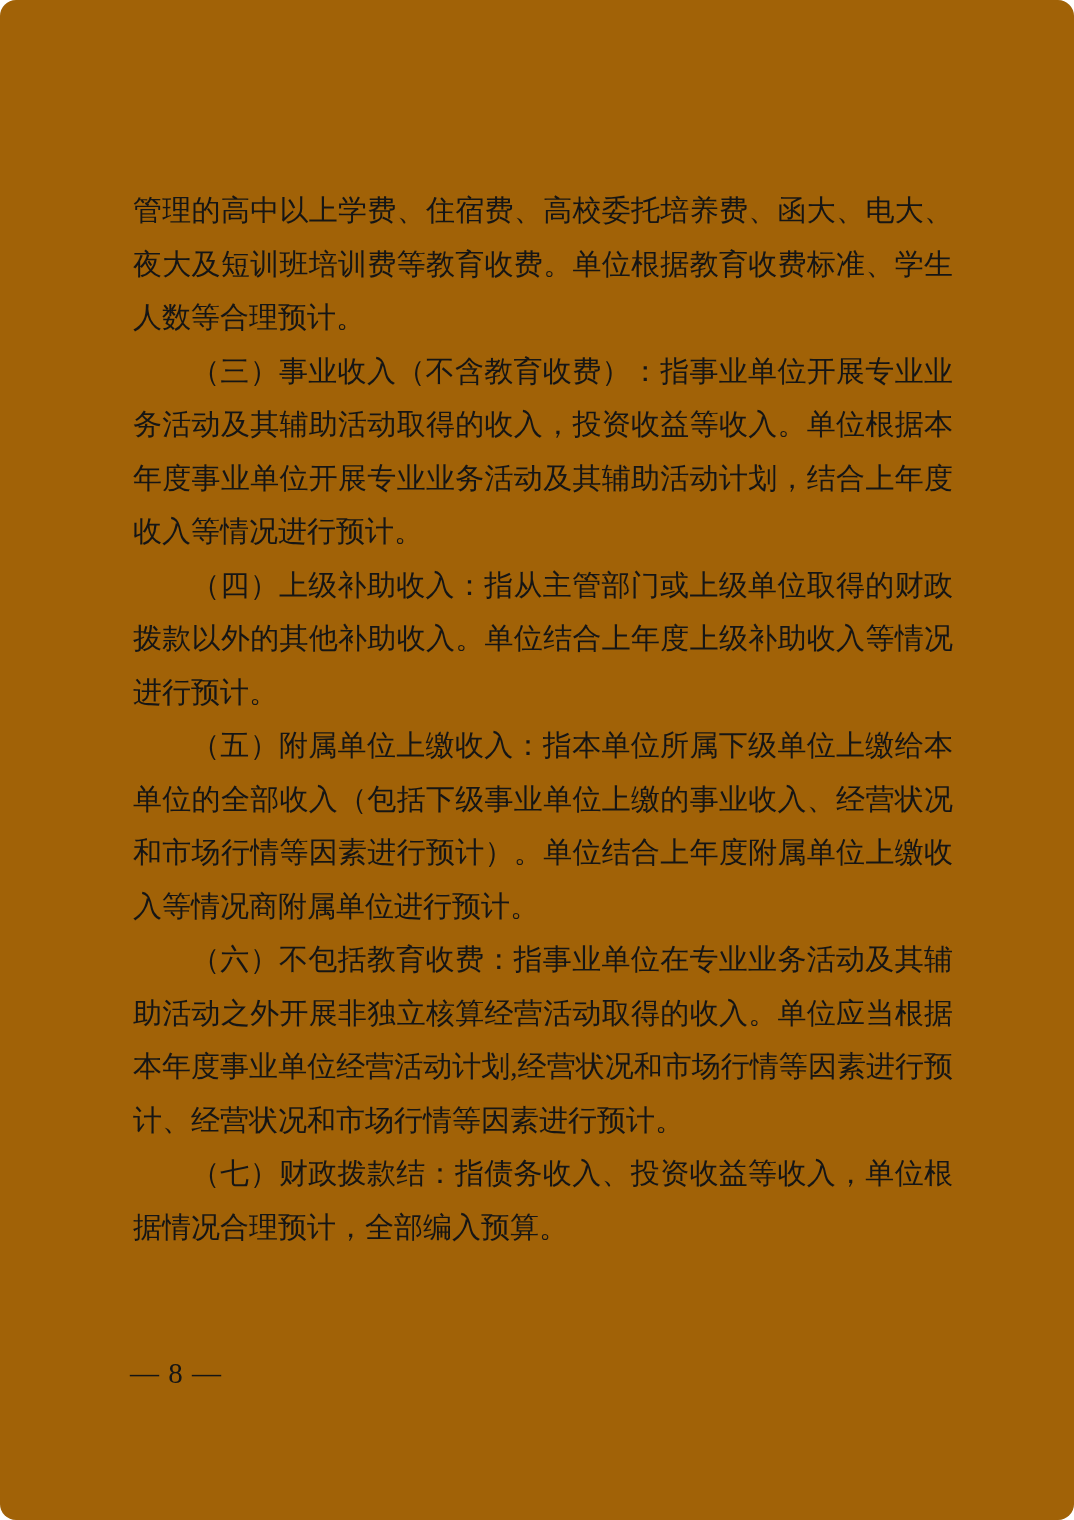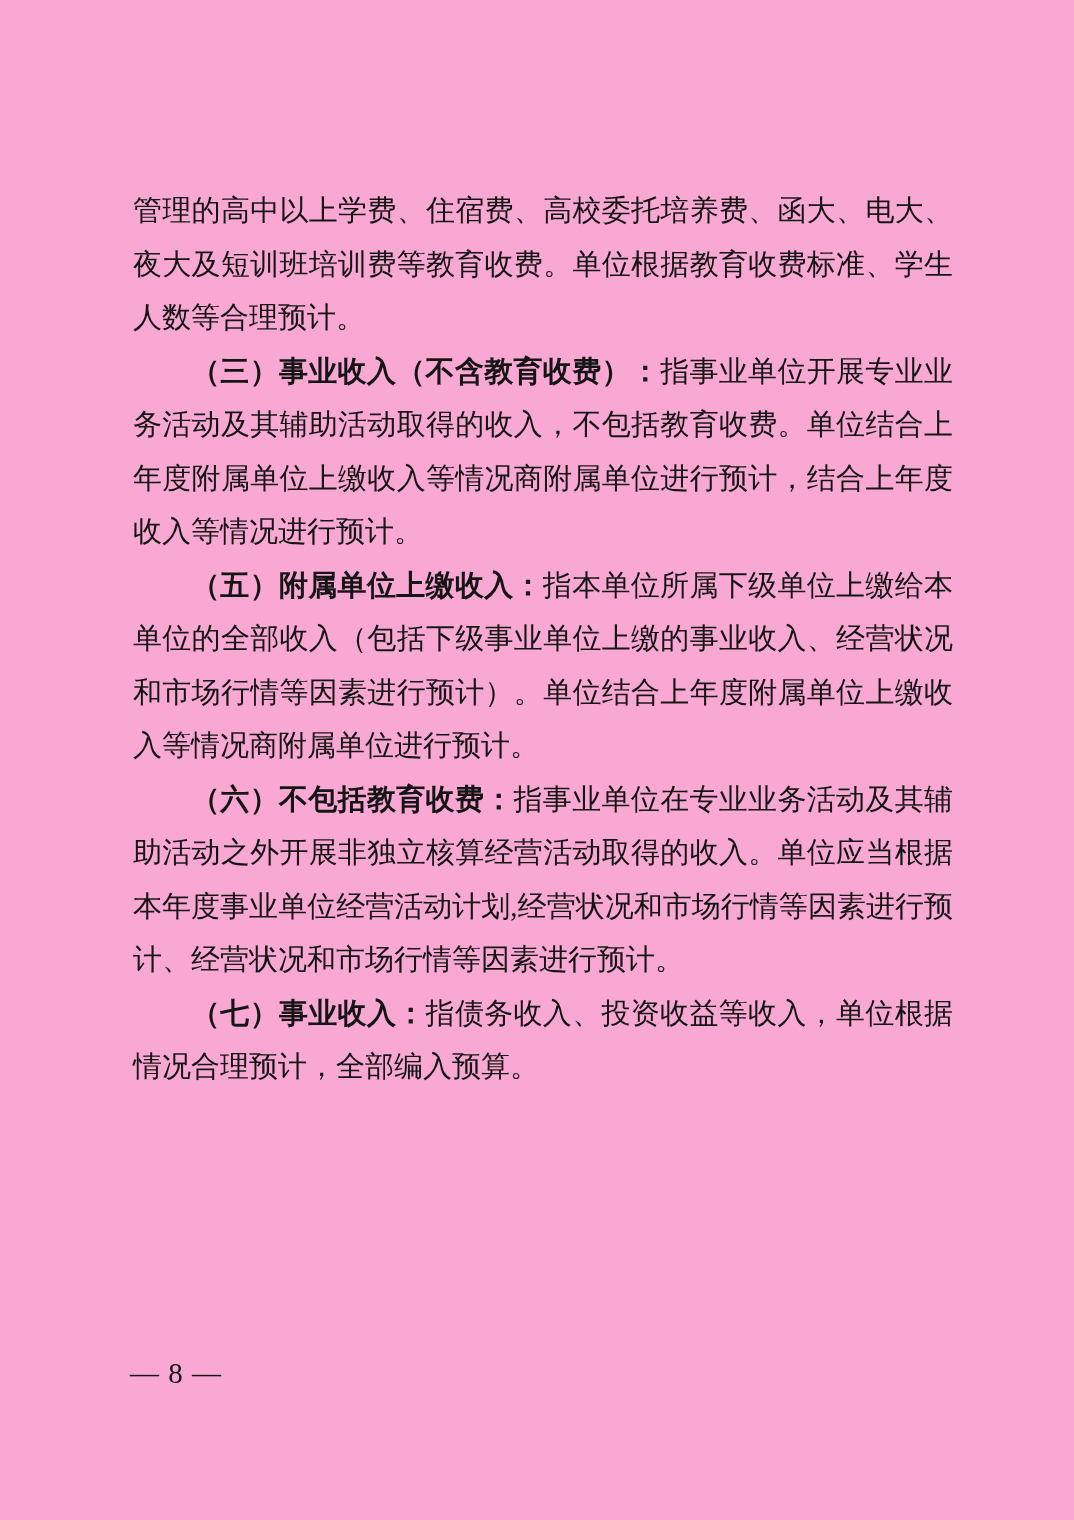--- a/index.html
+++ b/index.html
@@ -5,62 +5,64 @@
   * { margin: 0; padding: 0; box-sizing: border-box; }
   html, body {
     width: 1074px;
     background: #ffffff;
     font-family: "Liberation Serif", "DejaVu Serif", serif;
   }
   .page {
     position: relative;
     width: 1074px;
     height: 1520px;
-    background: #f9a8d4;
+    background: #a16207;
     overflow: hidden;
+    border-radius: 16px;
   }
   .content {
     position: absolute;
     left: 133px;
     top: 184px;
     width: 820px;
     font-size: 29px;
     line-height: 53.5px;
     color: #151515;
     text-align: justify;
     text-justify: inter-ideograph;
   }
   .para { margin: 0; }
   .para.indent { text-indent: 2em; }
-  .lead { font-weight: 700; }
+  .lead { font-weight: 400; }
   .page-number {
     position: absolute;
     left: 130px;
     top: 1356px;
     font-size: 29px;
     line-height: 34px;
     color: #151515;
     letter-spacing: 1px;
     white-space: nowrap;
   }
 </style>
 </head>
 <body>
 
 <div class="page">
   <div class="content">
 
     <p class="para"><span class="lead"></span><span>管理的高中以上学费、住宿费、高校委托培养费、函大、电大、夜大及短训班培训费等教育收费。单位根据教育收费标准、学生人数等合理预计。</span></p>
 
-    <p class="para indent"><span class="lead">（三）事业收入（不含教育收费）：</span><span>指事业单位开展专业业务活动及其辅助活动取得的收入，不包括教育收费。单位结合上年度附属单位上缴收入等情况商附属单位进行预计，结合上年度收入等情况进行预计。</span></p>
+    <p class="para indent"><span class="lead">（三）事业收入（不含教育收费）：</span><span>指事业单位开展专业业务活动及其辅助活动取得的收入，投资收益等收入。单位根据本年度事业单位开展专业业务活动及其辅助活动计划，结合上年度收入等情况进行预计。</span></p>
 
+    <p class="para indent"><span class="lead">（四）上级补助收入：</span><span>指从主管部门或上级单位取得的财政拨款以外的其他补助收入。单位结合上年度上级补助收入等情况进行预计。</span></p>
 
     <p class="para indent"><span class="lead">（五）附属单位上缴收入：</span><span>指本单位所属下级单位上缴给本单位的全部收入（包括下级事业单位上缴的事业收入、经营状况和市场行情等因素进行预计）。单位结合上年度附属单位上缴收入等情况商附属单位进行预计。</span></p>
 
     <p class="para indent"><span class="lead">（六）不包括教育收费：</span><span>指事业单位在专业业务活动及其辅助活动之外开展非独立核算经营活动取得的收入。单位应当根据本年度事业单位经营活动计划,经营状况和市场行情等因素进行预计、经营状况和市场行情等因素进行预计。</span></p>
 
-    <p class="para indent"><span class="lead">（七）事业收入：</span><span>指债务收入、投资收益等收入，单位根据情况合理预计，全部编入预算。</span></p>
+    <p class="para indent"><span class="lead">（七）财政拨款结：</span><span>指债务收入、投资收益等收入，单位根据情况合理预计，全部编入预算。</span></p>
 
 
   </div>
 
   <div class="page-number">— 8 —</div>
 </div>
 
 </body></html>

